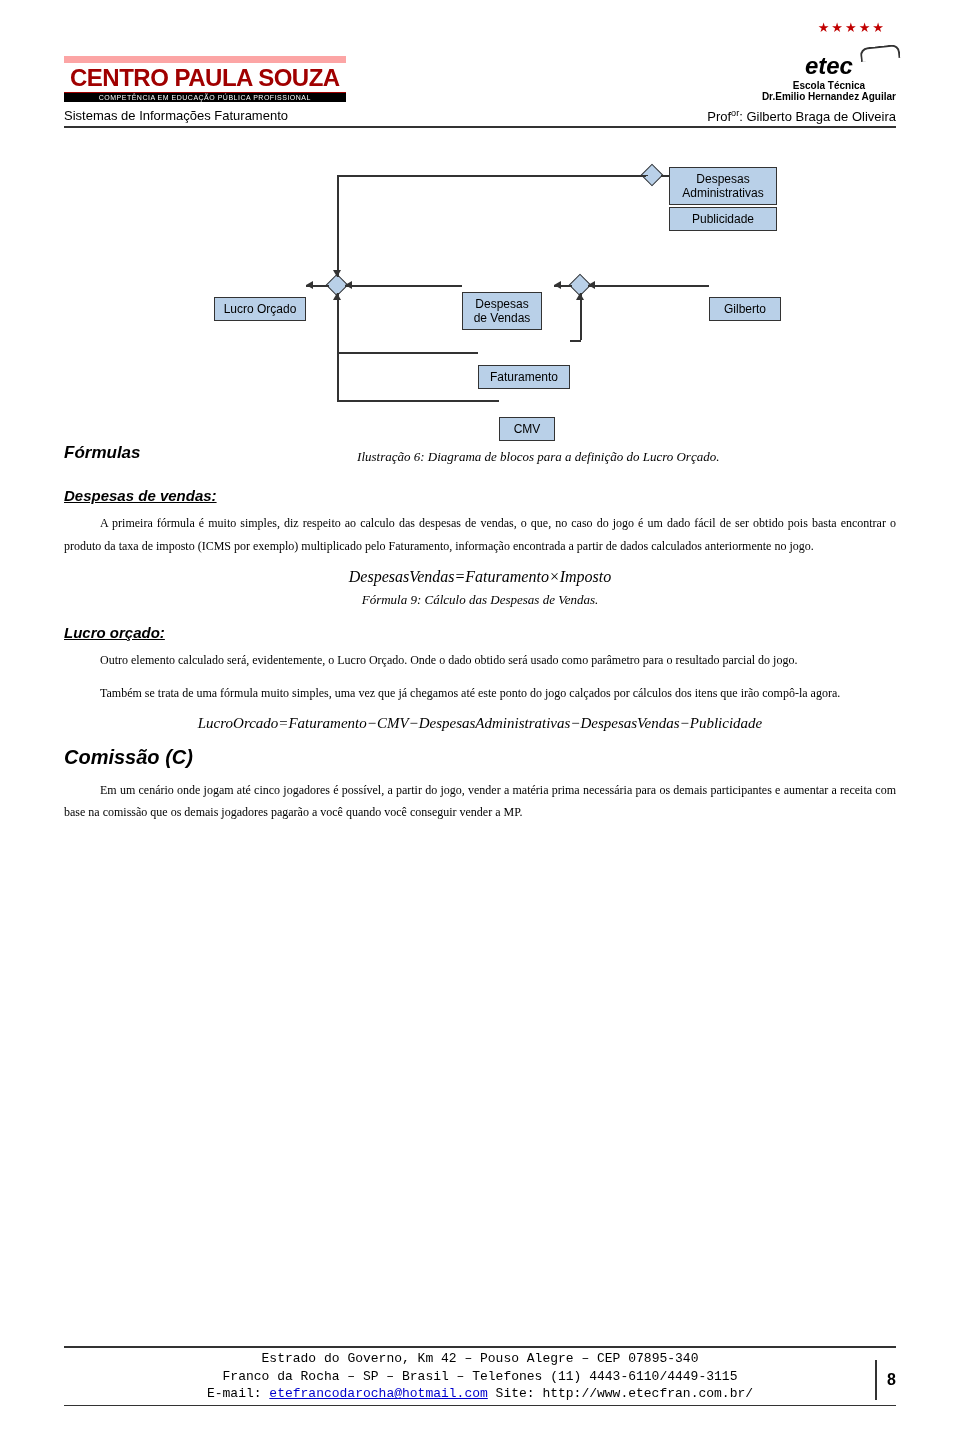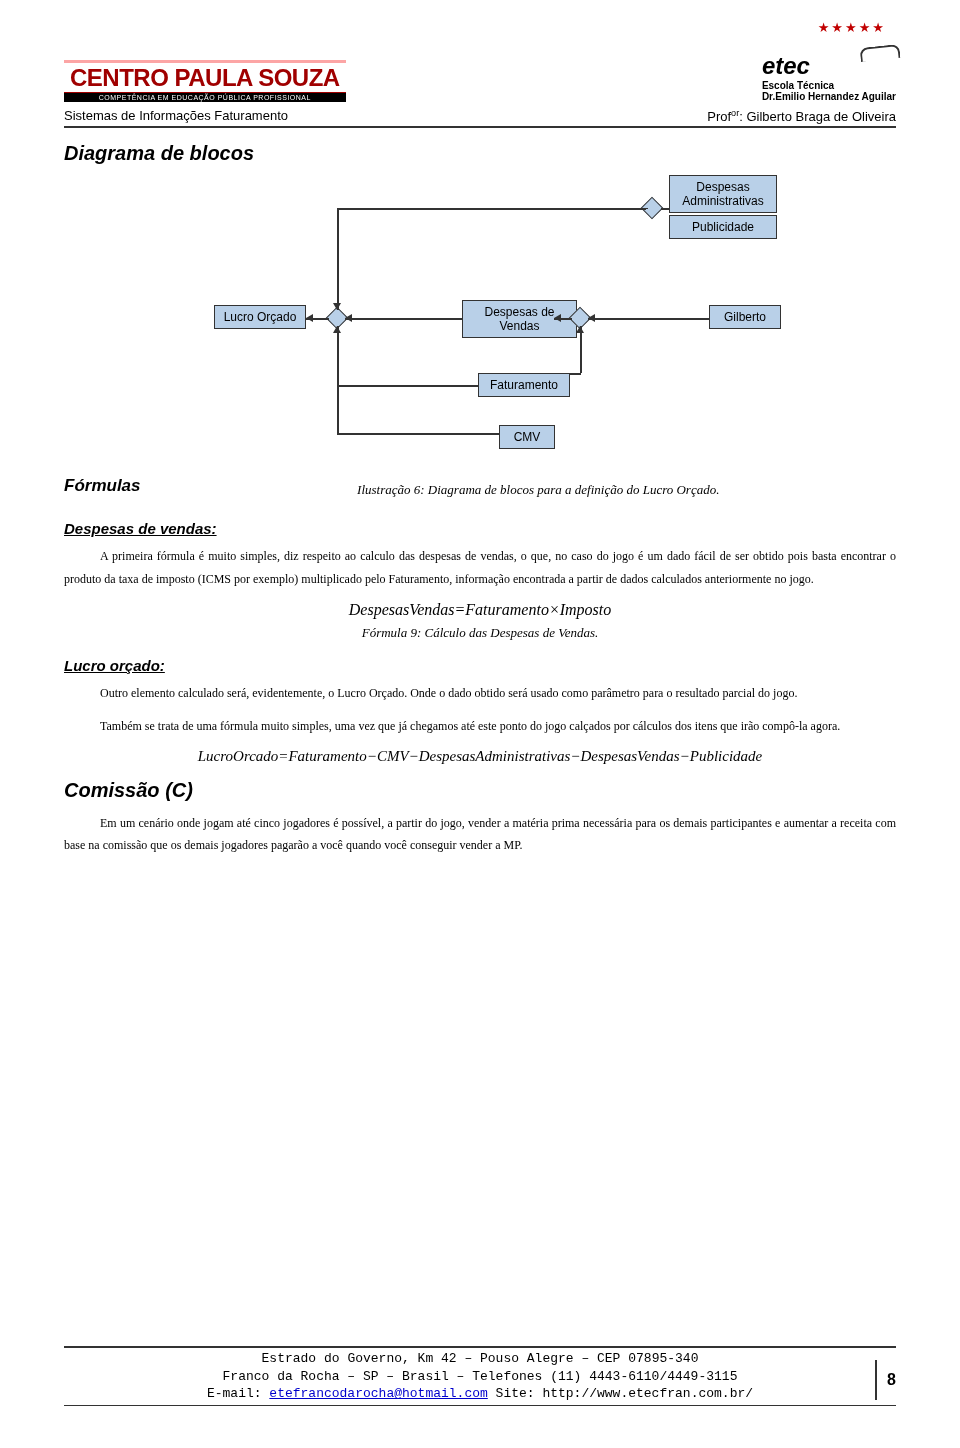--- a/index.html
+++ b/index.html
@@ -11,43 +11,43 @@
     color: #000;
     position: relative;
   }
   .page { padding: 52px 64px 0 64px; }
   
   
   .header { position: relative; }
   .stars { position: absolute; right: 10px; top: -32px; color: #c10000; font-size: 13px; letter-spacing: 2px; }
   .logo-row { display: flex; justify-content: space-between; align-items: flex-end; }
   .cps-logo { }
-  .cps-title { font-family: "Trebuchet MS", Verdana, sans-serif; font-weight: 800; font-size: 24px; letter-spacing: -0.5px; color: #a00000; border-top: 3px solid #fca5a5; border-bottom: 1px solid #a00000; padding: 2px 6px; display: inline-block; line-height: 1.05; }
+  .cps-title { font-family: "Trebuchet MS", Verdana, sans-serif; font-weight: 800; font-size: 24px; letter-spacing: -0.5px; color: #a00000; border-top: 7px solid #fca5a5; border-bottom: 1px solid #a00000; padding: 2px 6px; display: inline-block; line-height: 1.05; }
   .cps-sub { font-family: Verdana, sans-serif; font-size: 7px; letter-spacing: 0.5px; background: #000; color: #fff; padding: 1px 0; display:block; text-align:center;}
-  .etec-logo { text-align: left; font-family: Verdana, sans-serif; }
+  .etec-logo { text-align: center; font-family: Verdana, sans-serif; }
   .etec-text { font-size: 24px; font-weight: 800; font-style: italic; color: #000; position: relative; }
   .etec-swirl { position:absolute; top:-6px; right:-4px; width: 40px; height:14px; border:2px solid #333; border-radius: 8px 8px 0 0; border-bottom:none; transform: rotate(-6deg);}
   .etec-sub { font-size: 10px; font-weight: 700; }
   .etec-dr { font-size: 10px; font-weight: 700; }
   .meta-row { display: flex; justify-content: space-between; font-family: Verdana, sans-serif; font-size: 13px; margin-top: 6px; margin-bottom: 2px;}
   .rule { border: 0; border-top: 2px solid #333; margin: 0 0 14px 0; }
   
   .h1 { font-family: Verdana, Arial, sans-serif; font-weight: 700; font-style: italic; font-size: 20px; margin: 8px 0 10px 0; }
   .h2 { font-family: Verdana, Arial, sans-serif; font-weight: 700; font-style: italic; font-size: 17px; margin: 14px 0 8px 0; }
   .h2u { font-family: Verdana, Arial, sans-serif; font-weight: 700; font-style: italic; text-decoration: underline; font-size: 15px; margin: 16px 0 8px 0; }
   
   .body-text { font-size: 12px; line-height: 1.9; text-align: justify; margin-bottom: 10px; }
   .body-text.first { text-indent: 36px; }
   
   .caption { font-style: italic; font-size: 13px; text-align: center; margin: 6px 0 4px 0; }
   .formula { font-style: italic; font-size: 16px; text-align: center; margin-top: 10px; }
   
   
   .diagram { width: 620px; height: 285px; margin: 6px 0 2px 150px; position: relative; }
-  .dbox { position: absolute; background: #b9d0e8; border: 1px solid #333; font-family: Arial, sans-serif; font-size: 12px; display:flex; align-items:center; justify-content:center; text-align:center; padding: 4px 6px; }
+  .dbox { position: absolute; background: #b9d0e8; border: 1px solid #333; font-family: Arial, sans-serif; font-size: 12px; display:flex; align-items:center; justify-content:center; text-align:center; padding: 4px 6px; margin-top: 25px; }
   .diamond { position:absolute; width: 16px; height:16px; border:1px solid #333; background:#b9d0e8; transform: rotate(45deg); }
   .dline { position:absolute; background:#333; }
   .ah { position:absolute; width:0;height:0; }
   .ah.left { border-top:4px solid transparent; border-bottom:4px solid transparent; border-right:7px solid #333; }
   .ah.down { border-left:4px solid transparent; border-right:4px solid transparent; border-top:7px solid #333; }
   .ah.up { border-left:4px solid transparent; border-right:4px solid transparent; border-bottom:7px solid #333; }
   
   
   .footer-wrap { position:absolute; left:64px; right:64px; bottom: 42px; }
   .footer-rule-top { border:0; border-top:2px solid #333; margin-bottom:2px; }
@@ -77,31 +77,30 @@
     </div>
     <div class="meta-row">
       <span>Sistemas de Informações Faturamento</span>
       <span>
         <span>Prof</span><sup>or</sup><span>: Gilberto Braga de Oliveira</span>
       </span>
     </div>
     <hr class="rule">
   </div>
 
-  <div class="h1">Diagrama de blocos</div>
 
   <div class="diagram">
 
     <div class="dbox" style="left:455px; top:0; width:108px;">Despesas Administrativas</div>
     <div class="dbox" style="left:455px; top:40px; width:108px;">Publicidade</div>
     <div class="diamond" style="left:430px; top:25px;"></div>
 
     <div class="dbox" style="left:0; top:130px; width:92px;">Lucro Orçado</div>
     <div class="diamond" style="left:115px; top:135px;"></div>
-    <div class="dbox" style="left:248px; top:125px; width:115px;text-align:center;">Despesas de Vendas</div>
+    <div class="dbox" style="left:248px; top:125px; width:80px;text-align:center;">Despesas de Vendas</div>
     <div class="diamond" style="left:358px; top:135px;"></div>
     <div class="dbox" style="left:495px; top:130px; width:72px;">Gilberto</div>
 
     <div class="dbox" style="left:264px; top:198px; width:92px;">Faturamento</div>
     <div class="dbox" style="left:285px; top:250px; width:56px;">CMV</div>
 
     <div class="dline" style="left:92px; top:143px; width:23px; height:1.5px;"></div>
     <div class="ah left" style="left:92px; top:139px;"></div>
 
     <div class="dline" style="left:131px; top:143px; width:117px; height:1.5px;"></div>

